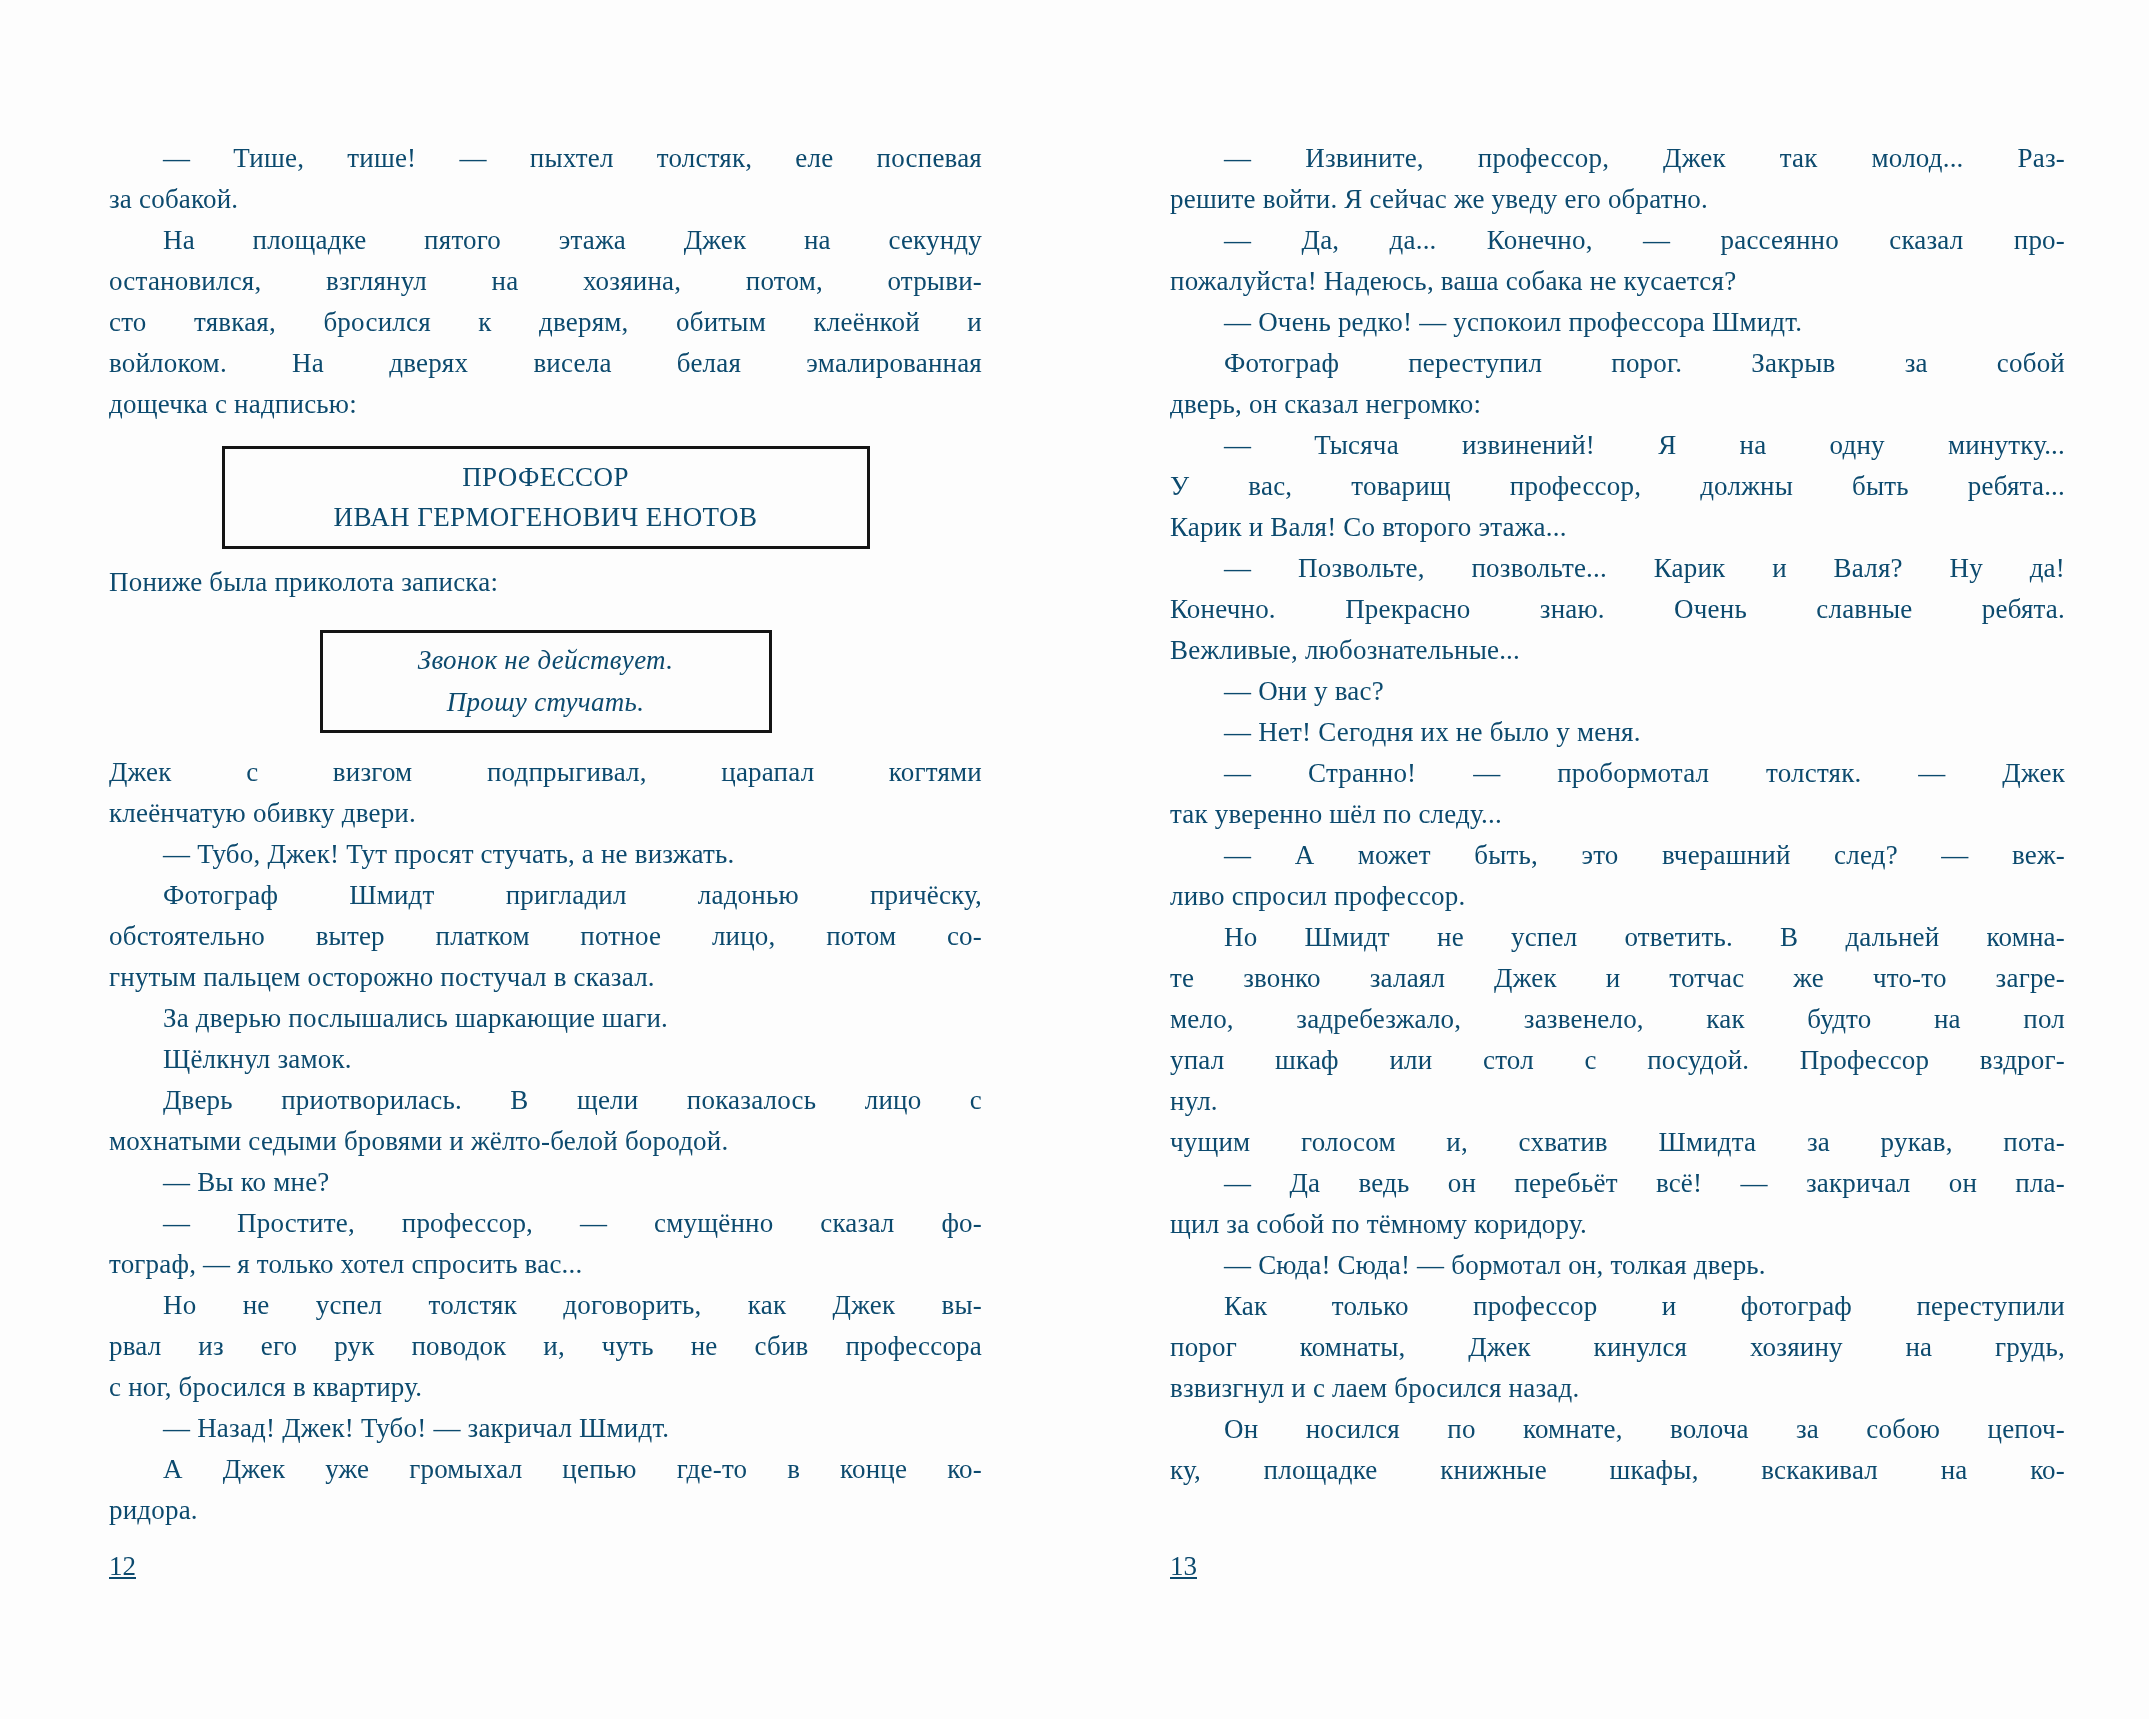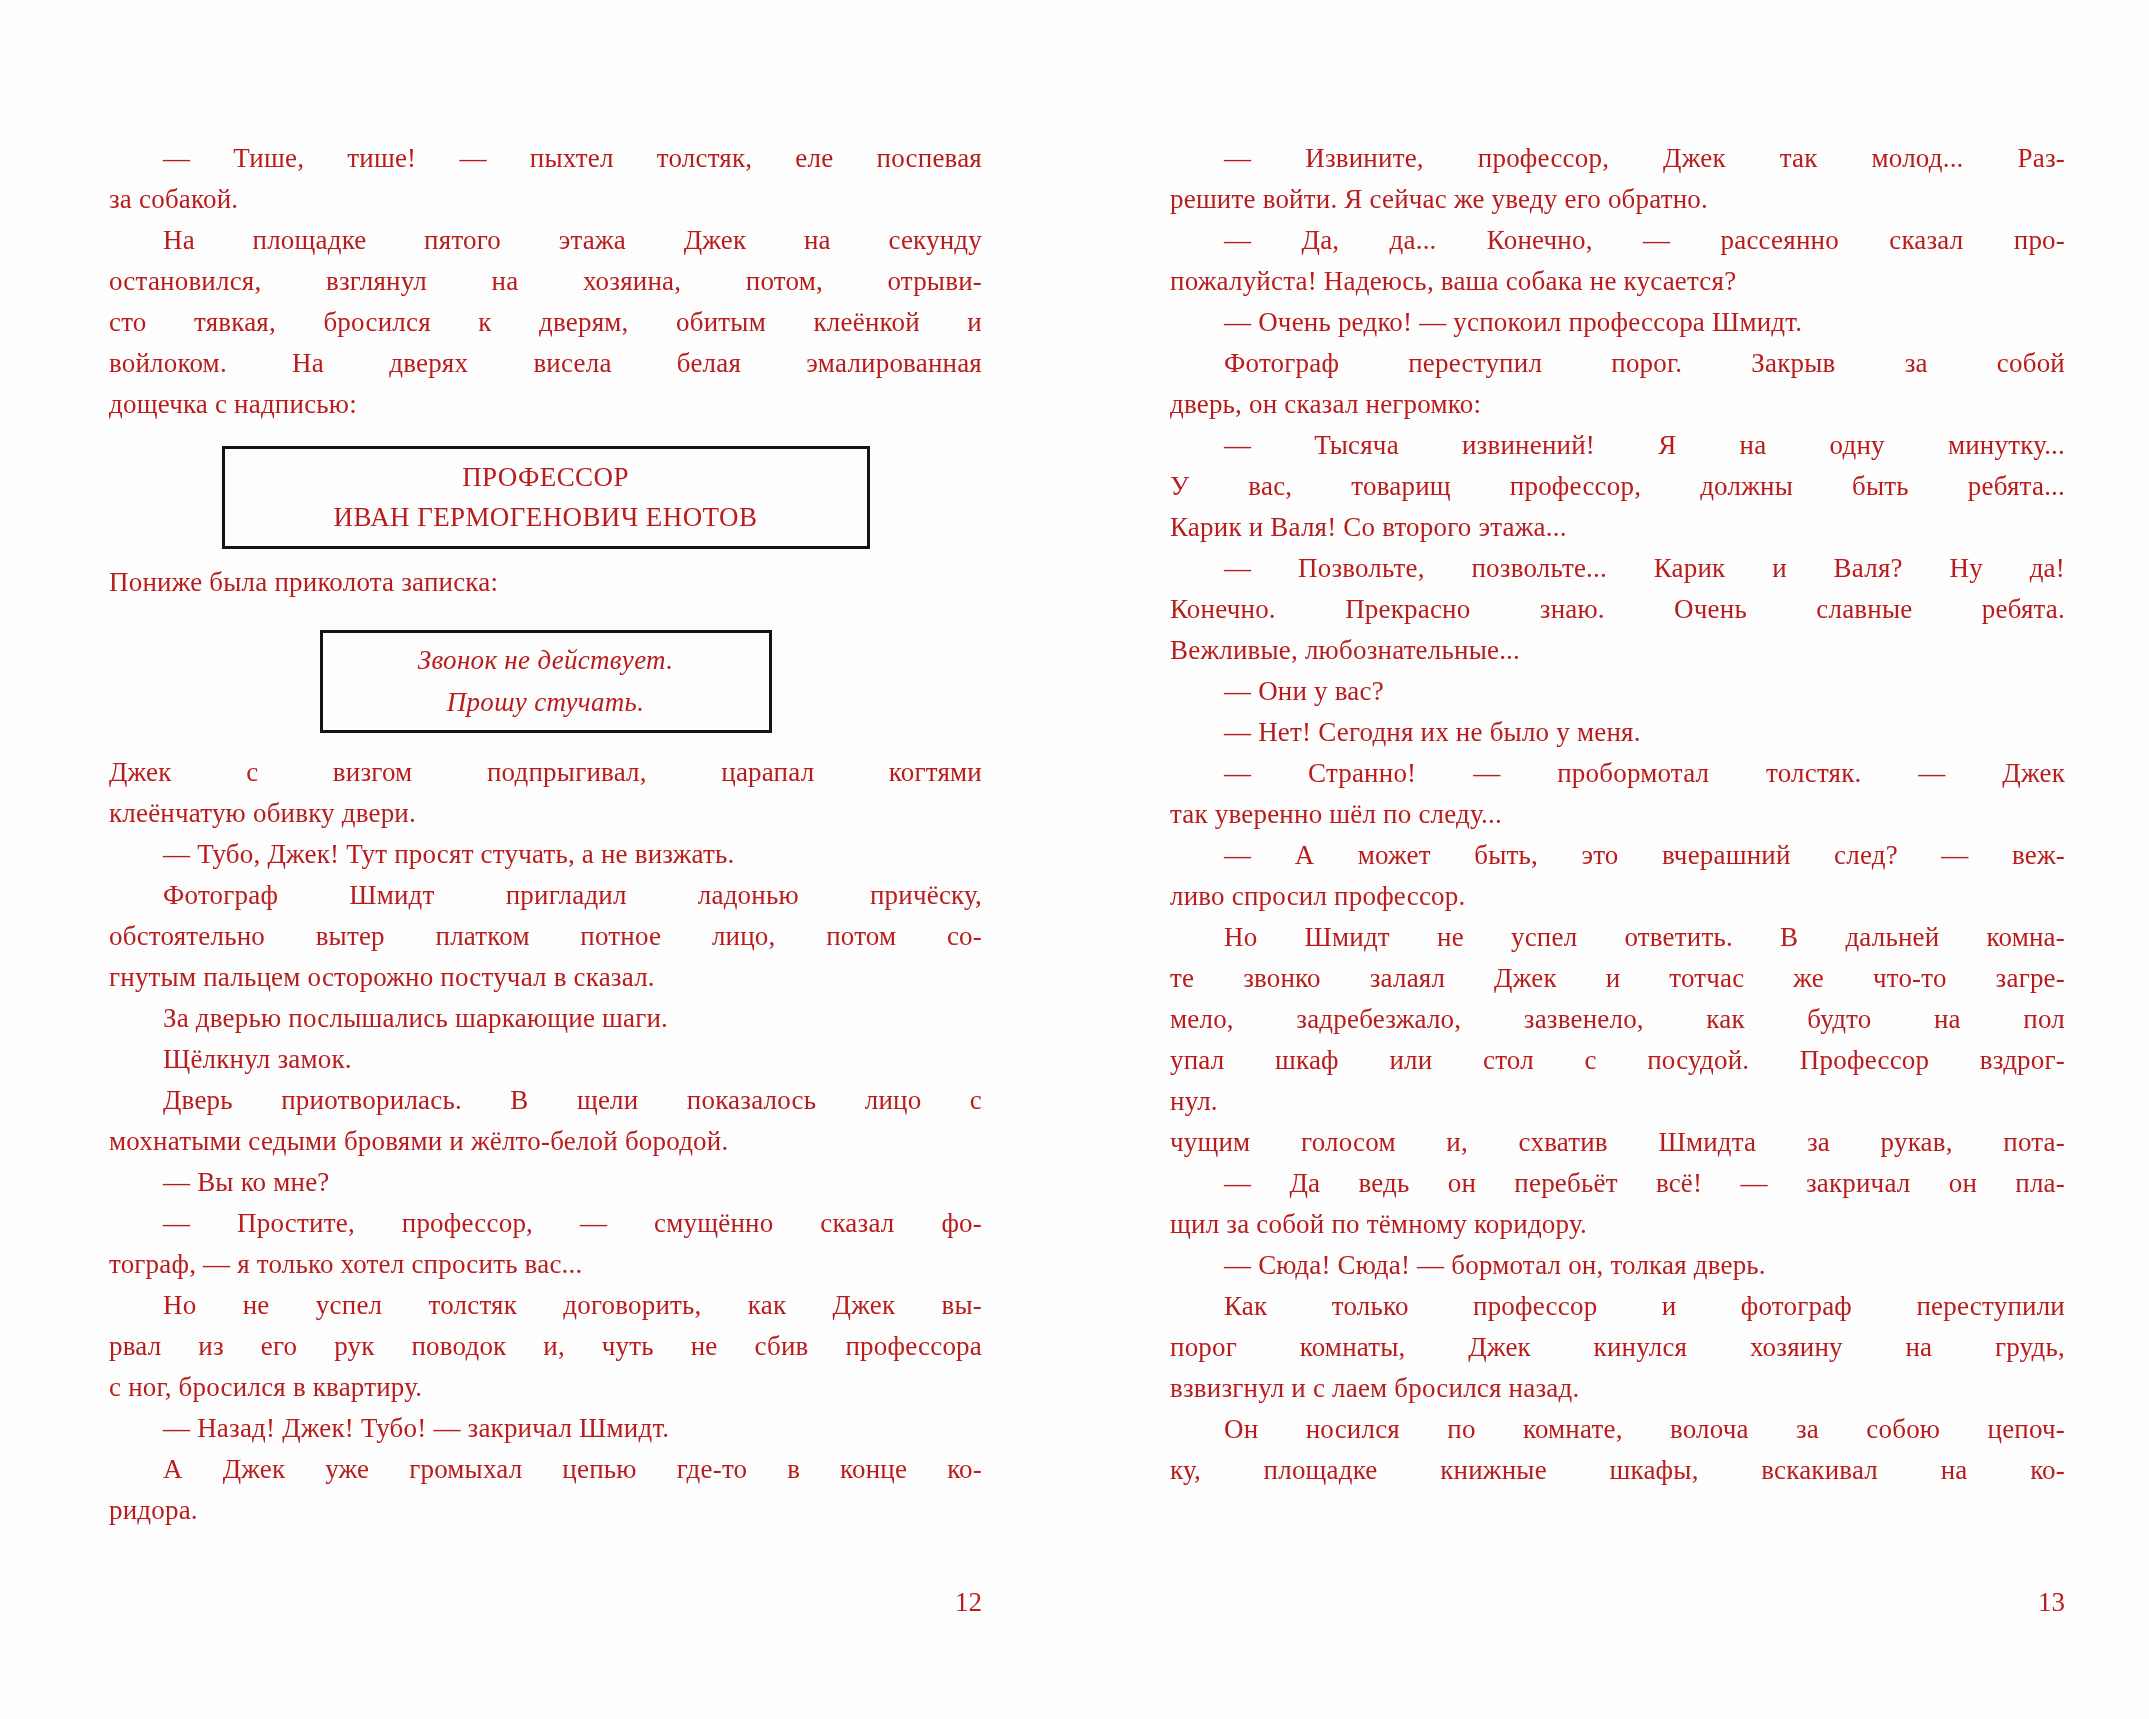--- a/index.html
+++ b/index.html
@@ -6,21 +6,21 @@
   html, body {
     margin: 0;
     padding: 0;
     background: #fdfdfd;
   }
   .spread {
     position: relative;
     width: 2149px;
     height: 1720px;
     background: #fdfdfd;
-    color: #b91c1c;
+    color: #0c4a6e;
     font-family: "Liberation Serif", "DejaVu Serif", serif;
     overflow: hidden;
   }
   .page {
     position: absolute;
     top: 0;
     height: 100%;
   }
   .page.left  { left: 109px;  width: 873px; }
   .page.right { left: 1170px; width: 895px; }
@@ -74,26 +74,27 @@
     font-style: italic;
   }
   .note .bx-ln {
     font-size: 27px;
     line-height: 42px;
     letter-spacing: 0.3px;
   }
 
   .page-number {
     position: absolute;
-    top: 1582px;
+    top: 1546px;
     left: 0;
     width: 100%;
-    text-align: right;
+    text-align: left;
     font-size: 27px;
     line-height: 41px;
+    text-decoration: underline;
   }
 </style>
 </head>
 <body>
 
 <div class="spread">
 
   <section class="page left">
     <div class="text-column">
         <div class="ln ind j">— Тише, тише! — пыхтел толстяк, еле поспевая</div>

